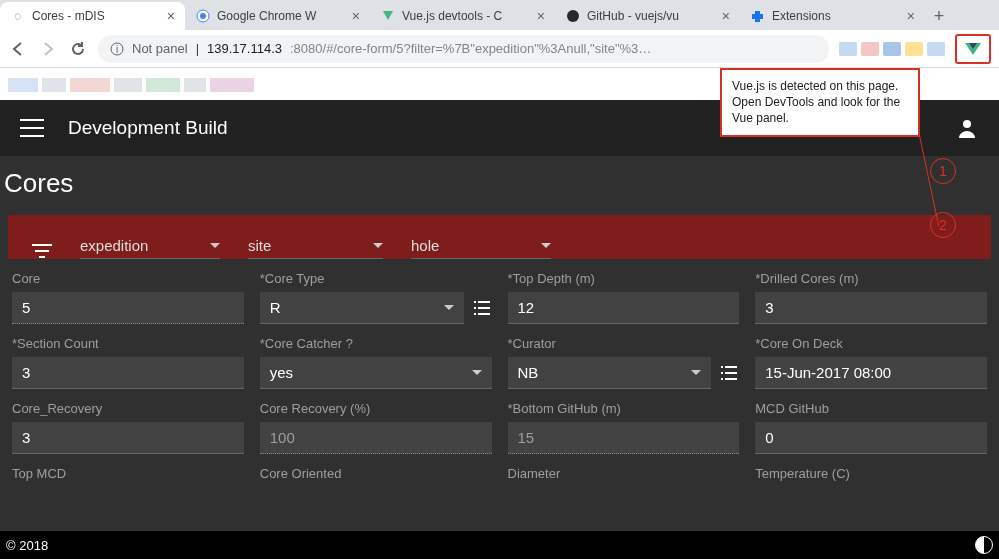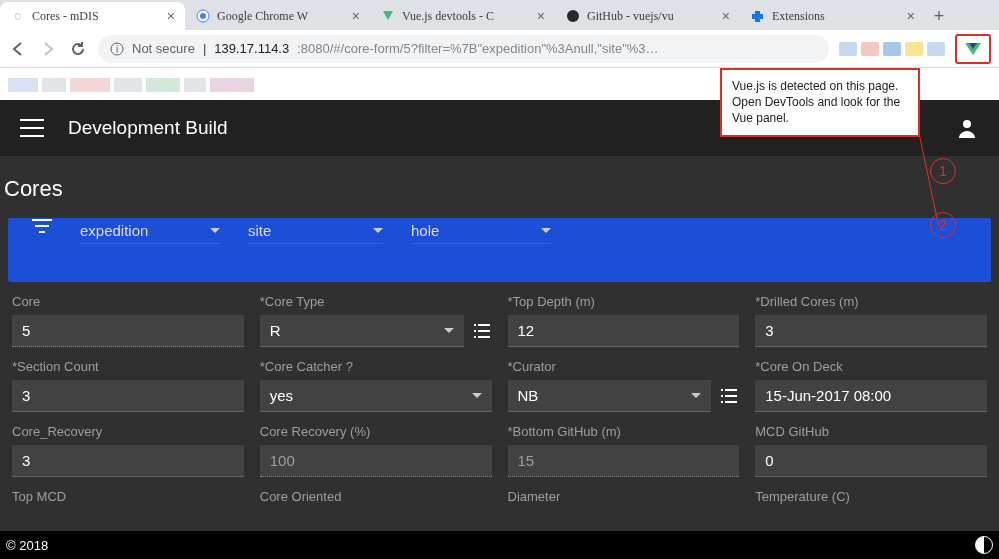--- a/index.html
+++ b/index.html
@@ -3,21 +3,21 @@
 <meta charset="utf-8">
 <style>
   * { box-sizing: border-box; margin: 0; padding: 0; font-family: Arial, sans-serif; }
   body { width: 999px; height: 559px; overflow: hidden; background: #fff; position: relative; }
 
   
   .tabbar { display: flex; height: 30px; background: #dee1e6; align-items: flex-end; }
   .tab { display: flex; align-items: center; gap: 6px; padding: 0 10px; height: 28px; font-size: 12px; color: #3c4043; border-top-left-radius: 8px; border-top-right-radius: 8px; width: 185px; position: relative; }
   .tab.active { background: #fff; }
   .tab .favicon { width: 16px; height: 16px; display: flex; align-items: center; justify-content: center; }
-  .tab .title { flex: 1; white-space: nowrap; overflow: hidden; text-overflow: ellipsis; font-family: Liberation Serif, serif; }
+  .tab .title { flex: 1; white-space: nowrap; overflow: hidden; text-overflow: ellipsis; }
   .tab .close { font-size: 14px; color: #5f6368; cursor: pointer; }
   .newtab { width: 28px; height: 28px; display: flex; align-items: center; justify-content: center; font-size: 18px; color: #5f6368; cursor: pointer; }
 
   .addrbar { display: flex; align-items: center; height: 38px; background: #fff; padding: 0 8px; gap: 10px; border-bottom: 1px solid #dadce0; }
   .navbtn { width: 20px; height: 20px; display: flex; align-items: center; justify-content: center; color: #5f6368; cursor: pointer; }
   .navbtn.disabled { color: #bdc1c6; }
   .urlbox { flex: 1; display: flex; align-items: center; height: 28px; background: #f1f3f4; border-radius: 14px; padding: 0 12px; gap: 8px; font-size: 13px; color: #3c4043; }
   .urlbox .secure { color: #5f6368; }
   .urlbox .host { color: #202124; }
   .urlbox .path { color: #80868b; }
@@ -33,23 +33,23 @@
   .censor span { display:inline-block; height:14px; background:#e0e3e8; }
 
   
   .app { position:absolute; top:100px; left:0; right:0; bottom:0; background:#303030; color:#fff; }
   .appbar { height: 56px; background:#212121; display:flex; align-items:center; padding:0 20px; gap:24px; }
   .hamburger { width:24px; height:18px; display:flex; flex-direction:column; justify-content:space-between; cursor:pointer; }
   .hamburger div { height:2px; background:#fff; }
   .appbar .title { font-size:19px; font-weight:400; flex:1; }
   .user-icon { width:24px; height:24px; }
 
-  .page-title { padding: 20px 4px 8px; font-size:22px; font-weight:500; color:#fff; }
-
-  .filterbar { margin: 8px; background:#1d4ed8; height:64px; display:flex; align-items:flex-start; padding:0 24px; gap:28px; border-radius:2px; }
+  .page-title { padding: 12px 4px 8px; font-size:26px; font-weight:500; color:#fff; }
+
+  .filterbar { margin: 8px; background:#7f1d1d; height:44px; display:flex; align-items:flex-end; padding:0 24px; gap:28px; border-radius:2px; }
   .filter-icon { width:20px; height:16px; }
   .select { display:flex; align-items:center; justify-content:space-between; border-bottom:1px solid #666; padding:4px 0; color:#ddd; font-size:15px; cursor:pointer; }
   .select.w1{width:140px;} .select.w2{width:135px;} .select.w3{width:140px;}
   .caret { width:0; height:0; border-left:5px solid transparent; border-right:5px solid transparent; border-top:5px solid #ccc; }
 
   .form { padding: 4px 12px; display:grid; grid-template-columns: repeat(4, 1fr); gap: 12px 16px; }
   .field { }
   .field label { display:block; font-size:13px; color:#9e9e9e; margin-bottom:6px; }
   .field .inputrow { display:flex; align-items:center; gap:8px; }
   .field input, .field .sel { width:100%; height:32px; background:#424242; border:none; border-bottom:1px solid #666; color:#fff; font-size:15px; padding:0 10px; }
@@ -132,21 +132,21 @@
       <svg width="16" height="16">
         <path d="M13 8a5 5 0 1 1-2-4" stroke="#5f6368" stroke-width="2" fill="none"></path>
         <path d="M12 1v4h-4" stroke="#5f6368" stroke-width="2" fill="none"></path>
       </svg>
     </div>
   <div class="urlbox">
     <svg width="14" height="14">
         <circle cx="7" cy="7" r="6" fill="none" stroke="#5f6368"></circle>
         <text x="7" y="11" text-anchor="middle" font-size="10" fill="#5f6368">i</text>
       </svg>
-    <span class="secure">Not secure</span>
+    <span class="secure">Not panel</span>
     <span>|</span>
     <span class="host">139.17.114.3</span>
       <span class="path">:8080/#/core-form/5?filter=%7B"expedition"%3Anull,"site"%3…</span>
   </div>
   <div class="ext-row">
     <div class="ext b1"></div>
     <div class="ext b2"></div>
     <div class="ext b3"></div>
     <div class="ext b4"></div>
     <div class="ext b1"></div>

